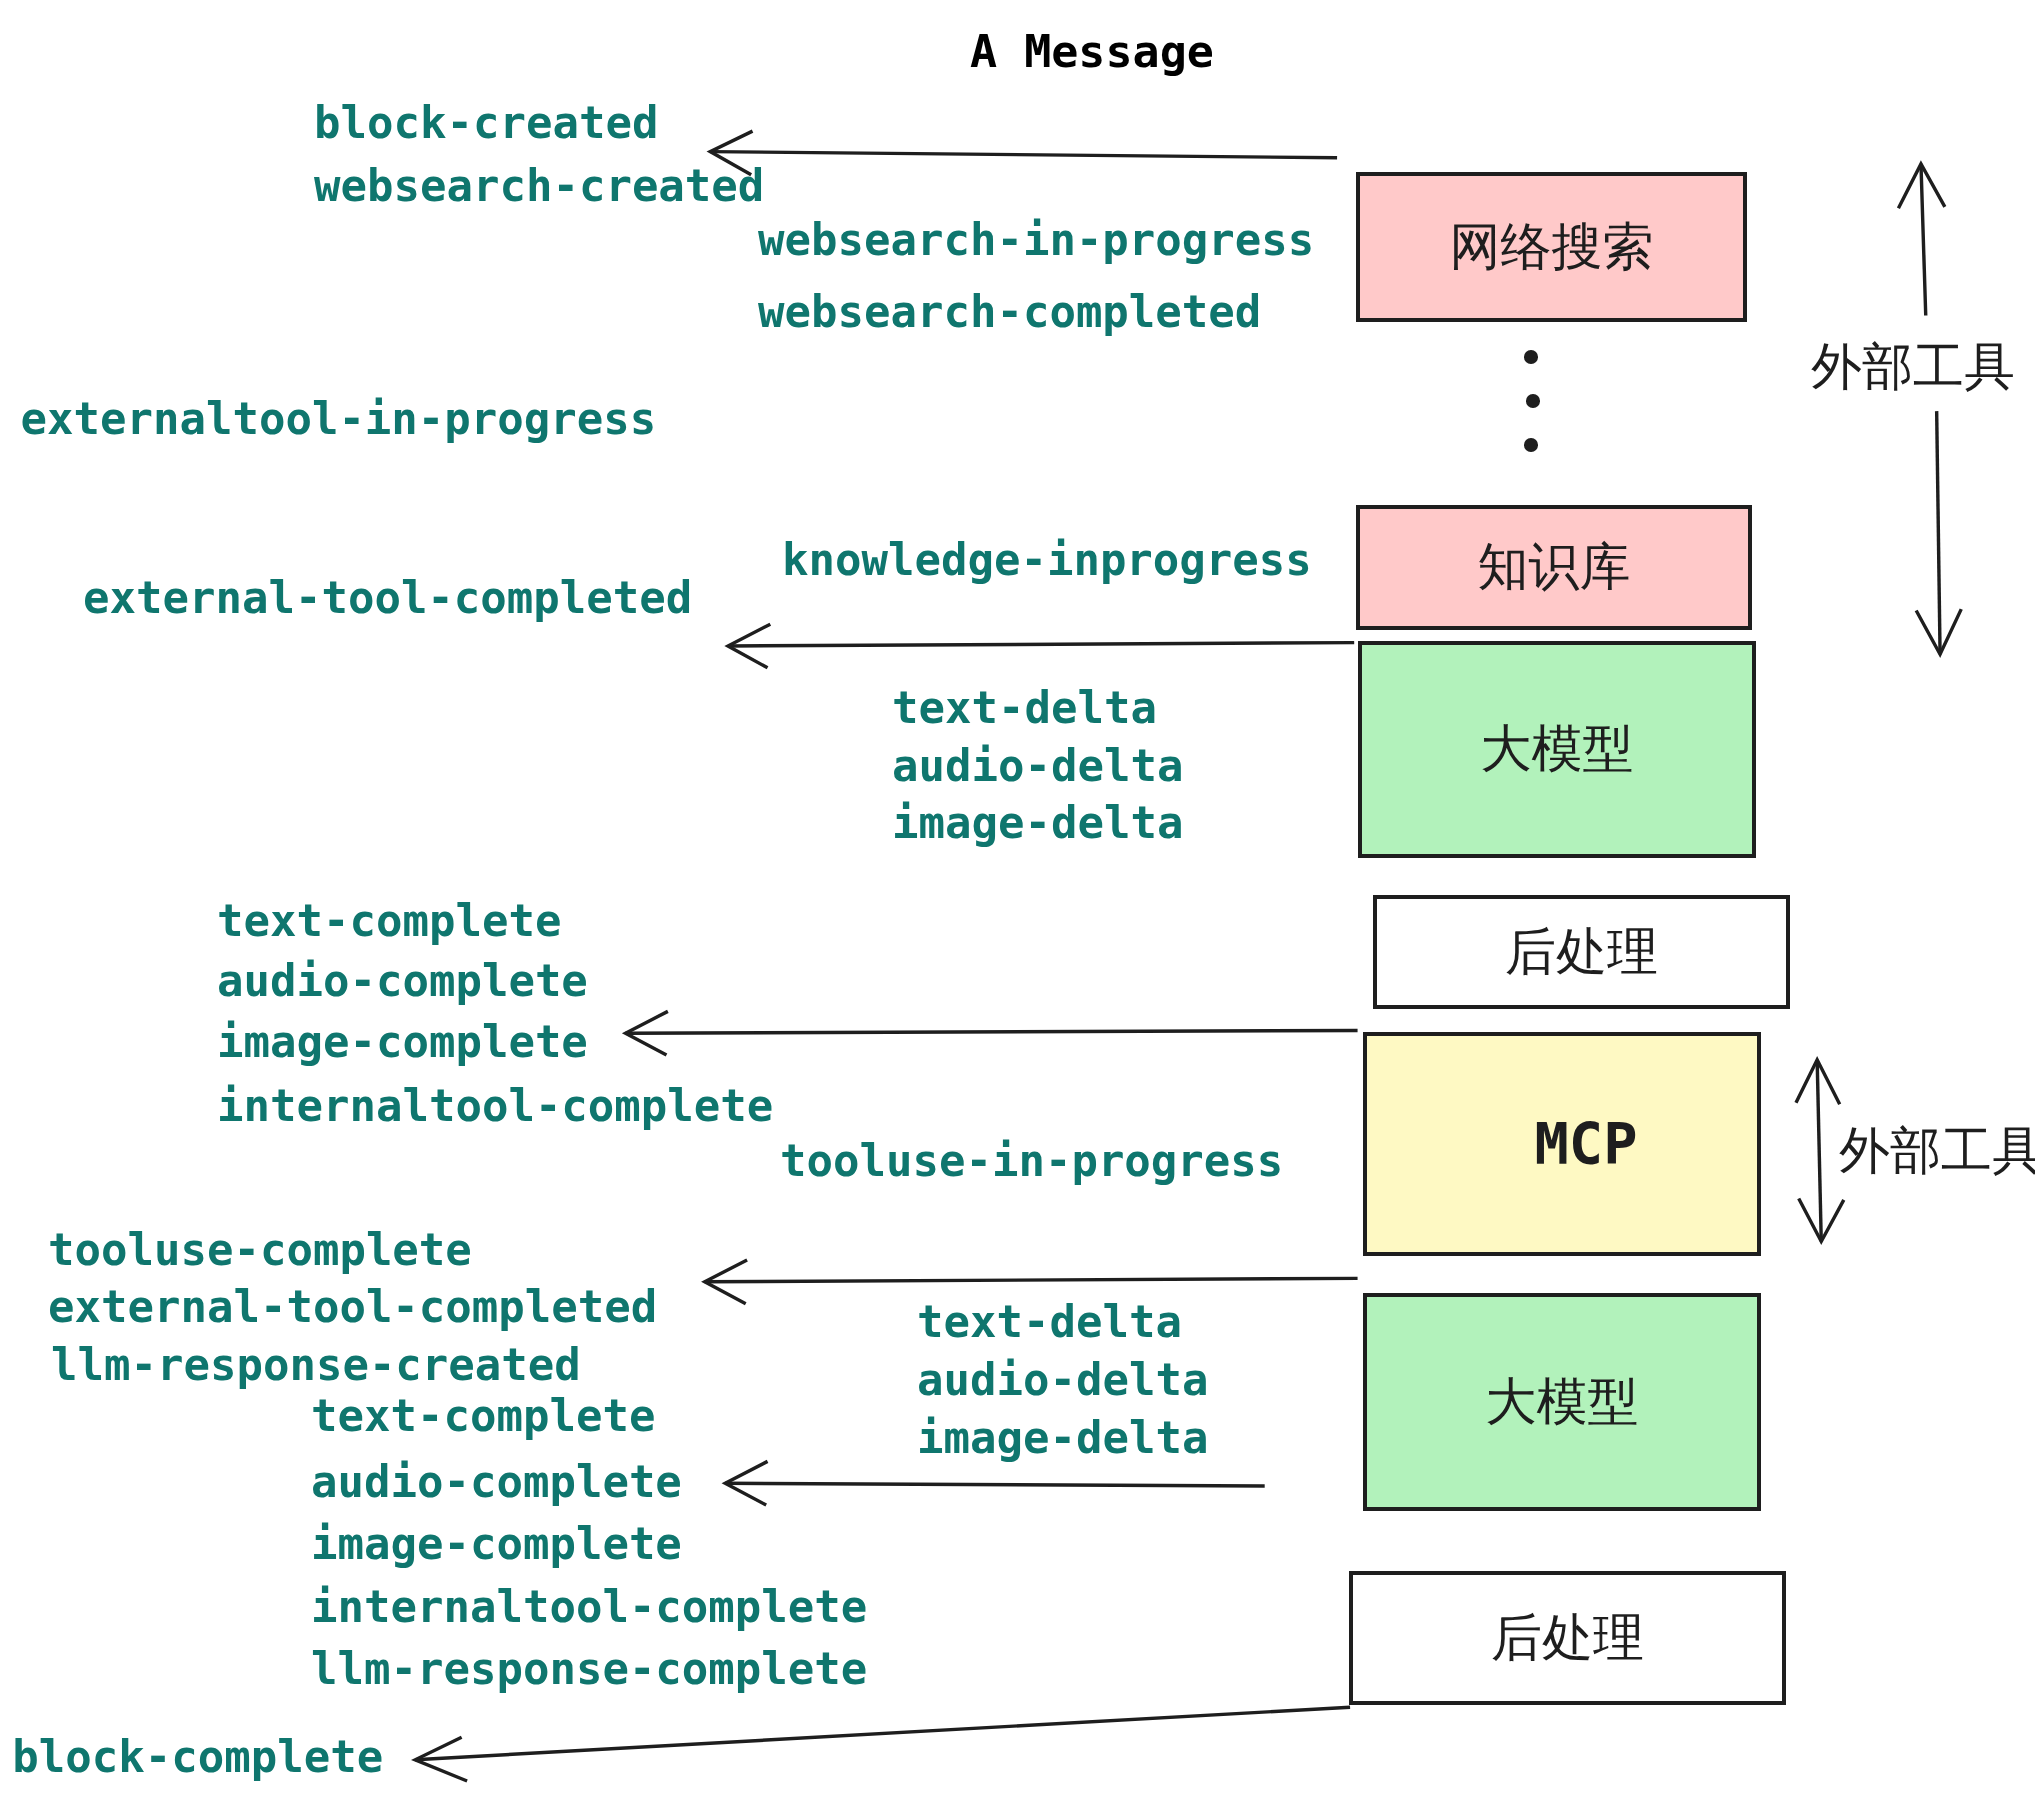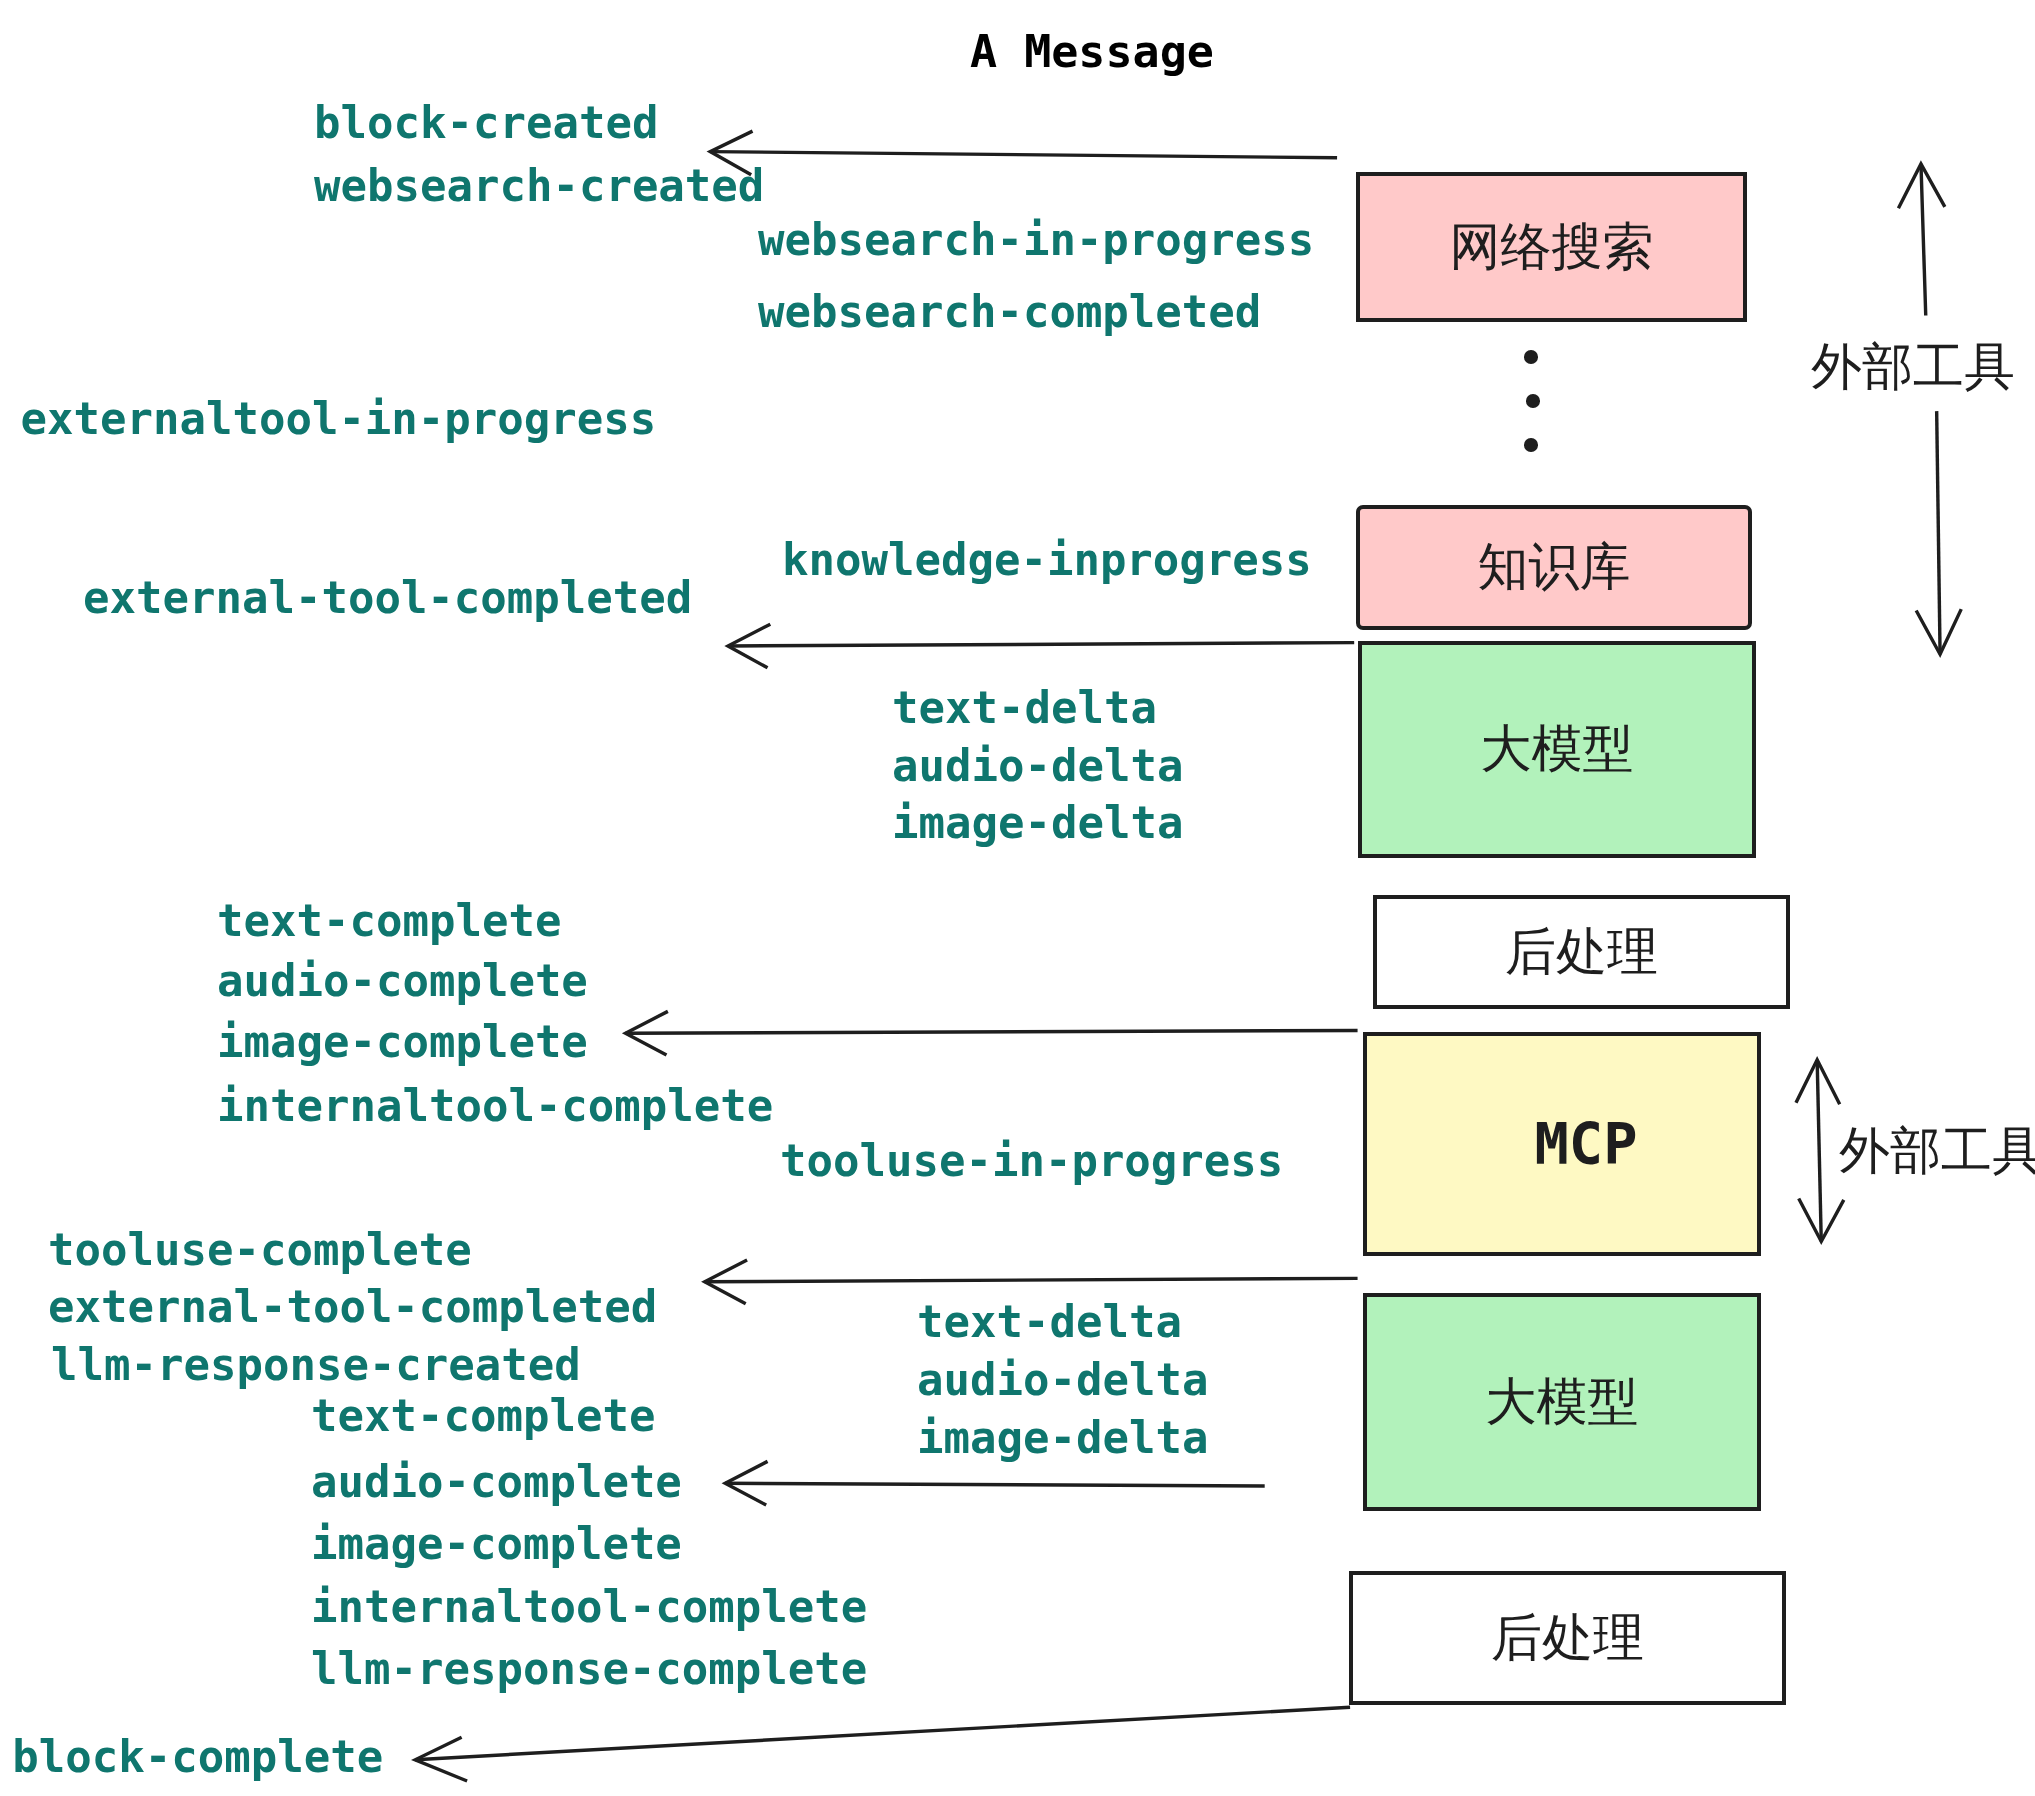--- a/index.html
+++ b/index.html
@@ -100,21 +100,21 @@
   <div class="evt" style="left:311px;top:1522px;">image-complete</div>
   <div class="evt" style="left:311px;top:1585px;">internaltool-complete</div>
   <div class="evt" style="left:311px;top:1647px;">llm-response-complete</div>
 
   <div class="evt" style="left:12.3px;top:1735px;">block-complete</div>
 
   <div class="node pink" style="left:1356px;top:172px;width:391px;height:150px;">
     <span class="cn">网络搜索</span>
   </div>
 
-  <div class="node pink" style="left:1356px;top:505px;width:396px;height:125px;border-radius:7px;">
+  <div class="node pink" style="left:1356px;top:505px;width:396px;height:125px;">
     <span class="cn">知识库</span>
   </div>
 
   <div class="node green" style="left:1358px;top:641px;width:398px;height:217px;">
     <span class="cn">大模型</span>
   </div>
 
   <div class="node whitebox" style="left:1373px;top:895px;width:417px;height:114px;">
     <span class="cn">后处理</span>
   </div>

